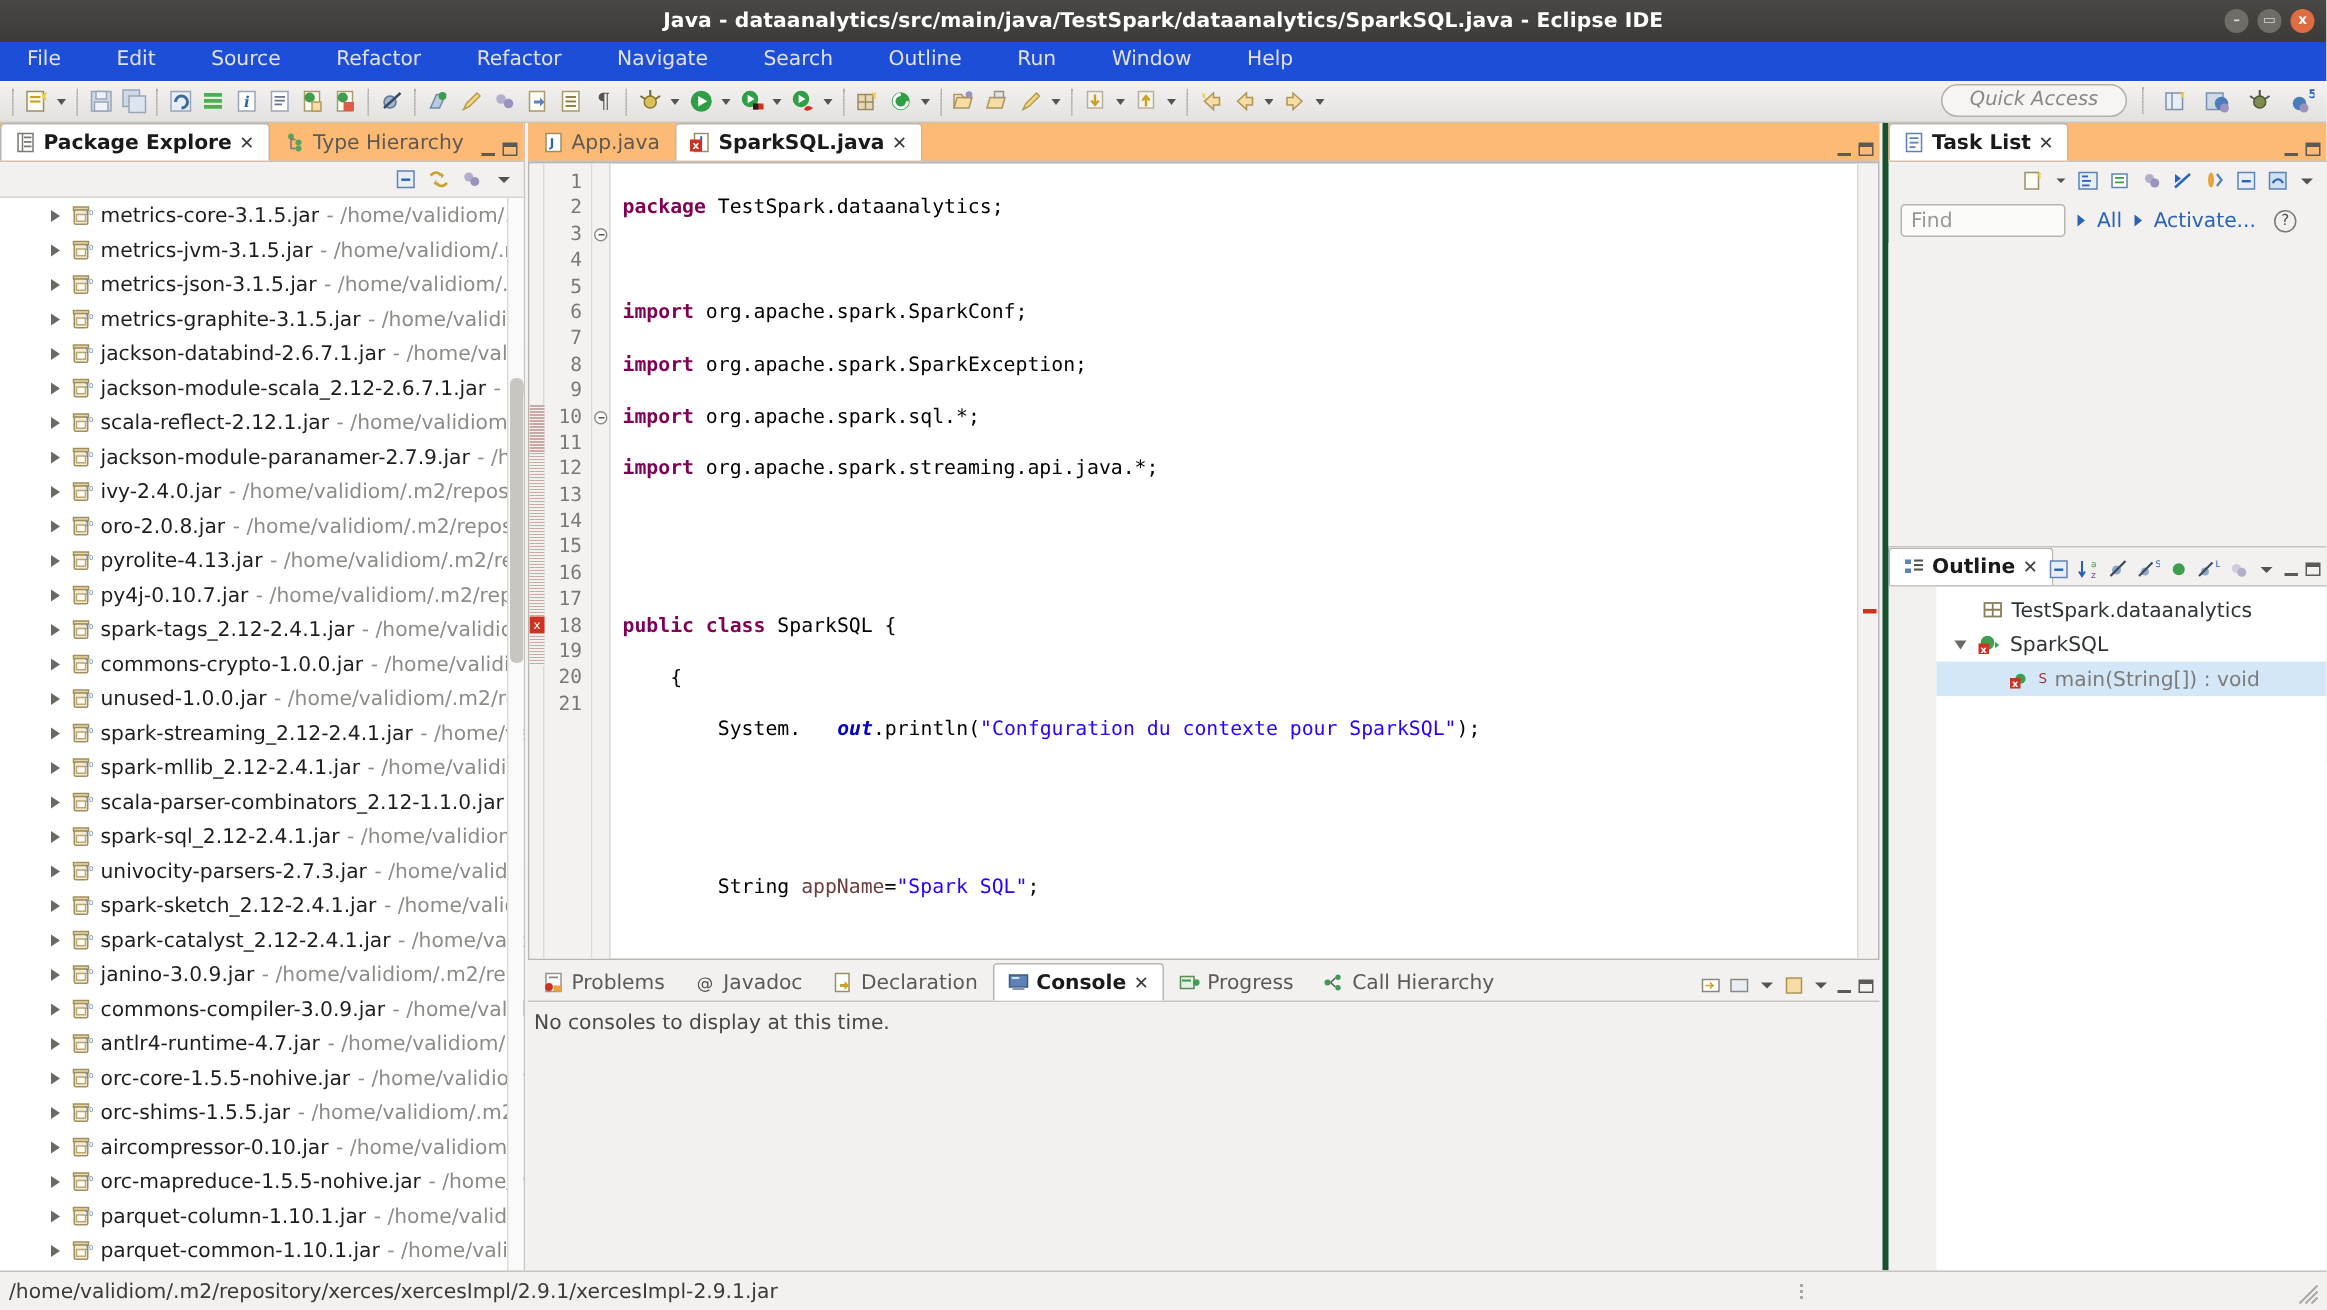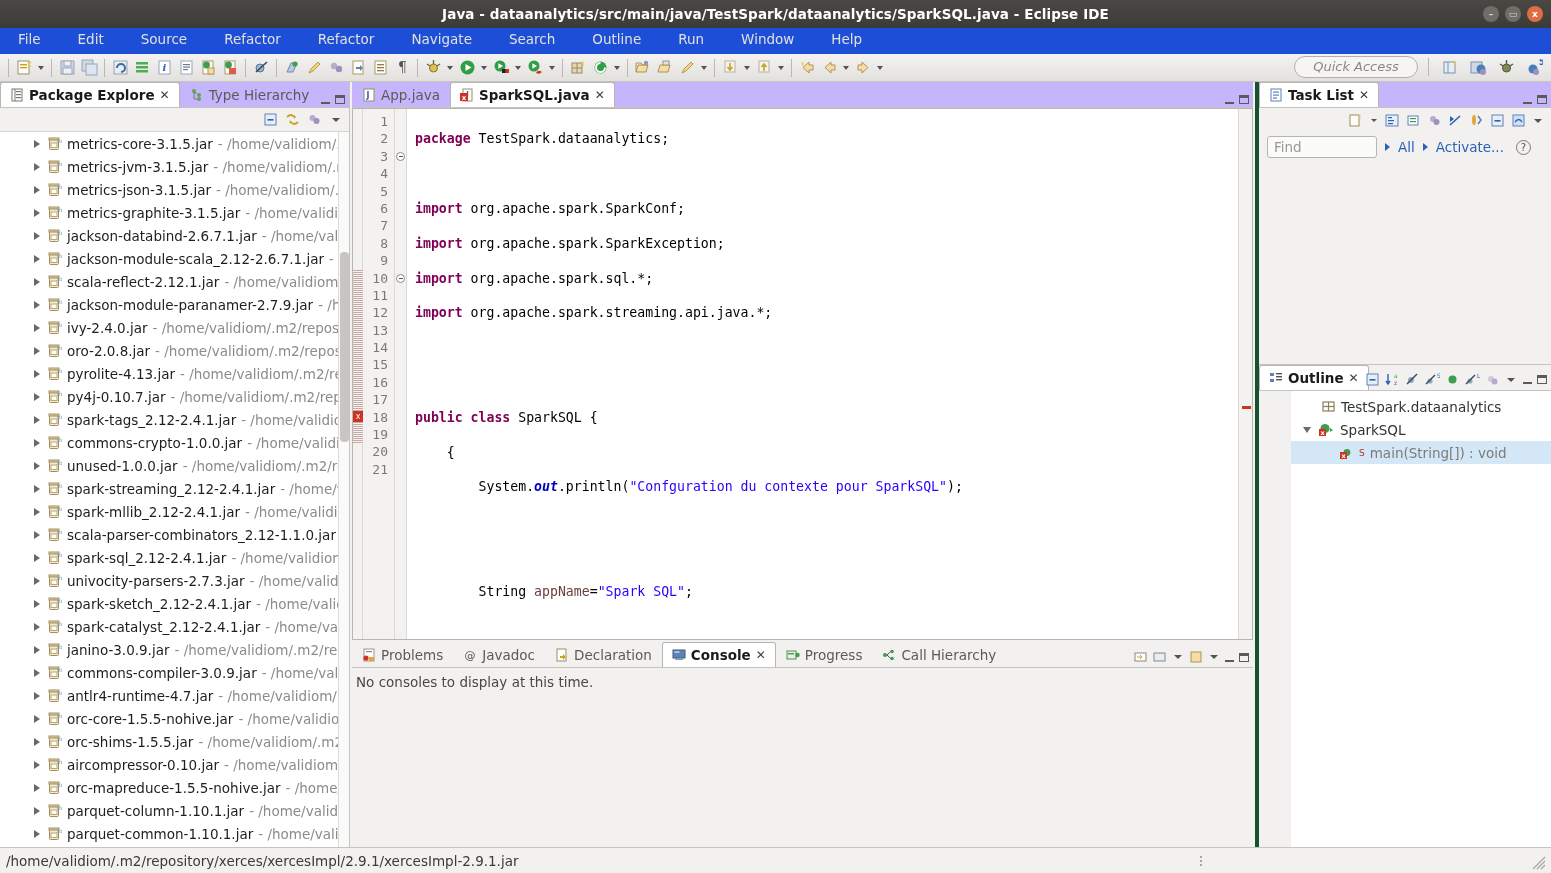--- a/index.html
+++ b/index.html
@@ -63,21 +63,21 @@
     text-align: center; line-height: 20px; font-style: italic;
   }
 
   
   .body { flex: 1 1 auto; display: flex; min-height: 0; background: #f2f1f0; }
 
   .panel { display: flex; flex-direction: column; background: #f2f1f0; min-height: 0; }
 
   
   .tabstrip { height: 26px; flex: 0 0 26px; display: flex; position: relative;
-              background: #c4b5fd; border-bottom: 1px solid #c7c4bf; }
+              background: #fdba74; border-bottom: 1px solid #c7c4bf; }
   .tab { height: 25px; display: flex; align-items: center; gap: 5px; padding: 0 9px;
          font-size: 13.5px; color: #5c5a57; border: 1px solid transparent; border-bottom: none;
          border-top-left-radius: 3px; border-top-right-radius: 3px; }
   .tab.active { background: #ffffff; border-color: #b9b6b1; color: #1a1a1a; font-weight: bold; }
   .tab .closeg { font-size: 12px; color: #3f3d3b; }
   .strip-actions { position: absolute; right: 4px; bottom: 3px; display: flex; align-items: center; gap: 5px; }
   .minmax { display: flex; gap: 5px; align-items: center; }
   .mm-min { width: 9px; height: 9px; border-bottom: 2px solid #5c5a57; }
   .mm-max { width: 10px; height: 9px; border: 1.5px solid #5c5a57; border-top-width: 3px; }
 
@@ -109,21 +109,21 @@
   .gutter div { height: 17.4px; line-height: 17.4px; padding-right: 3px; position: relative; }
   .fold-col { flex: 0 0 12px; background: #f4f2f0; border-right: 1px solid #dcd9d4; position: relative; padding-top: 4px; }
   .code {
     flex: 1 1 auto; padding: 4px 0 0 8px; min-width: 0; overflow: hidden;
     font-family: "DejaVu Sans Mono", "Liberation Mono", monospace;
     font-size: 13.2px; line-height: 17.4px; color: #000000; white-space: pre;
   }
   .code .ln { height: 17.4px; }
   .kw { color: #7f0055; font-weight: bold; }
   .str { color: #2a00ff; }
-  .fld { color: #0000c0; font-style: italic; font-weight: bold; }
+  .fld { color: #0000c0; font-style: italic; font-weight: bold; margin-left: 24px; }
   .par { color: #6a3e3e; }
   .lvar { color: #6a3e3e; }
   .ovr-ruler { position: absolute; right: 0; top: 0; width: 14px; height: 100%; background: #f4f2f0;
                border-left: 1px solid #dcd9d4; }
   .ovr-mark { position: absolute; right: 1px; width: 9px; height: 3px; background: #cc3322; }
 
   
   .bottom-panel { flex: 0 0 205px; display: flex; flex-direction: column; padding: 0 2px 2px 2px; }
   .bottom-strip { height: 26px; flex: 0 0 26px; display: flex; align-items: flex-end; position: relative;
                   border-bottom: 1px solid #c7c4bf; }

